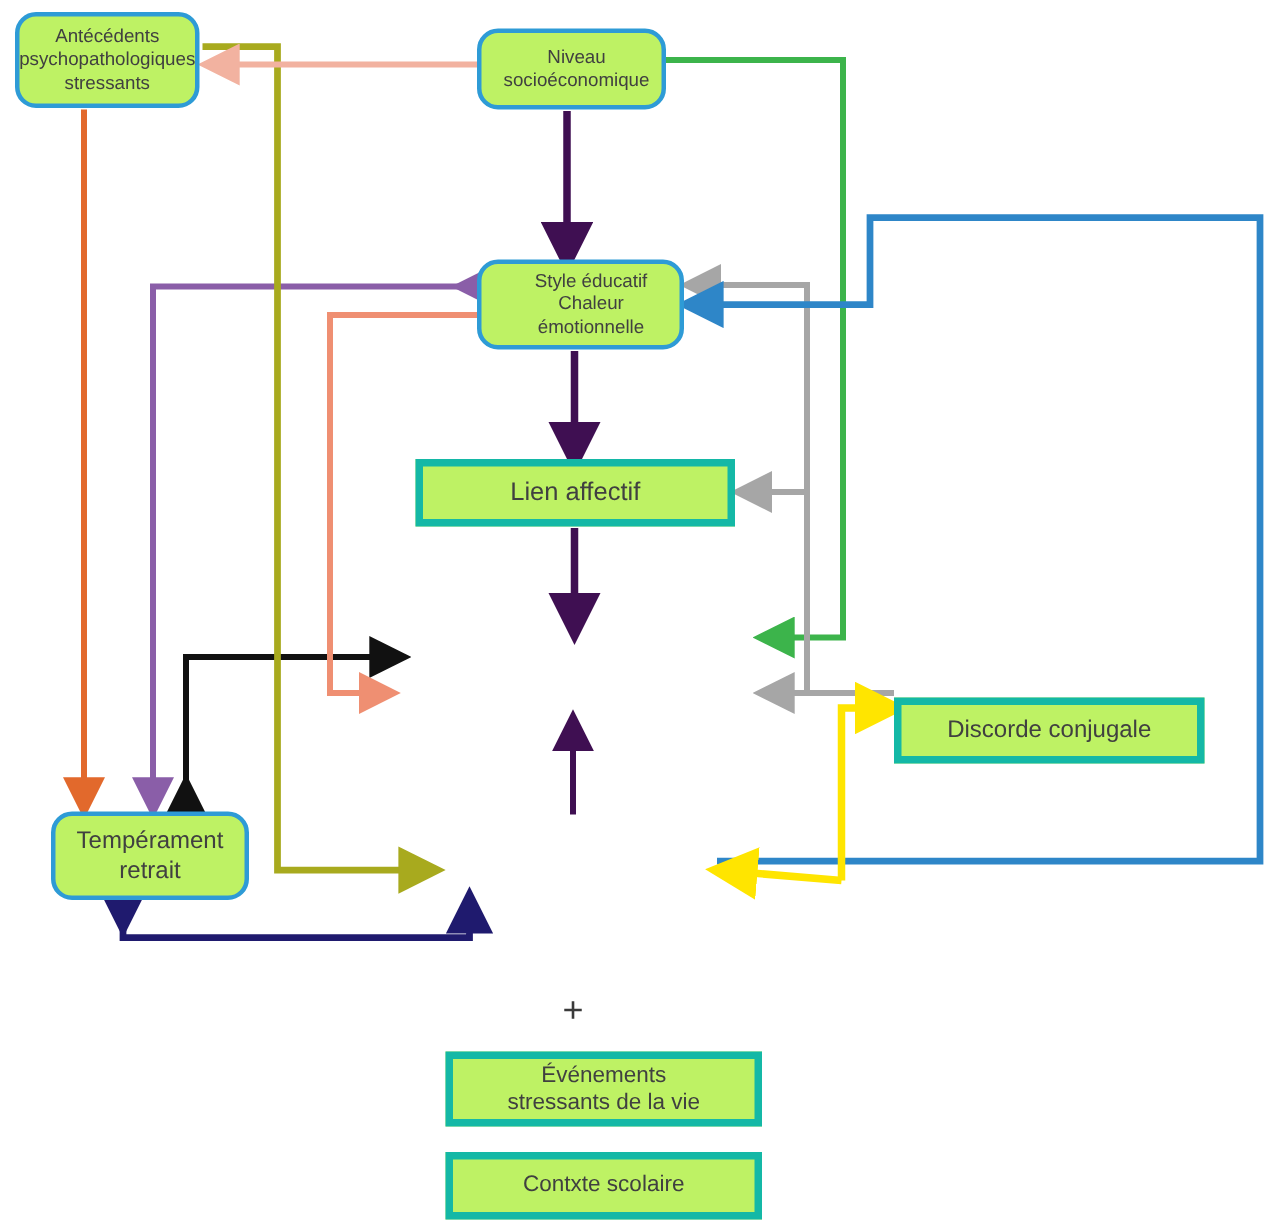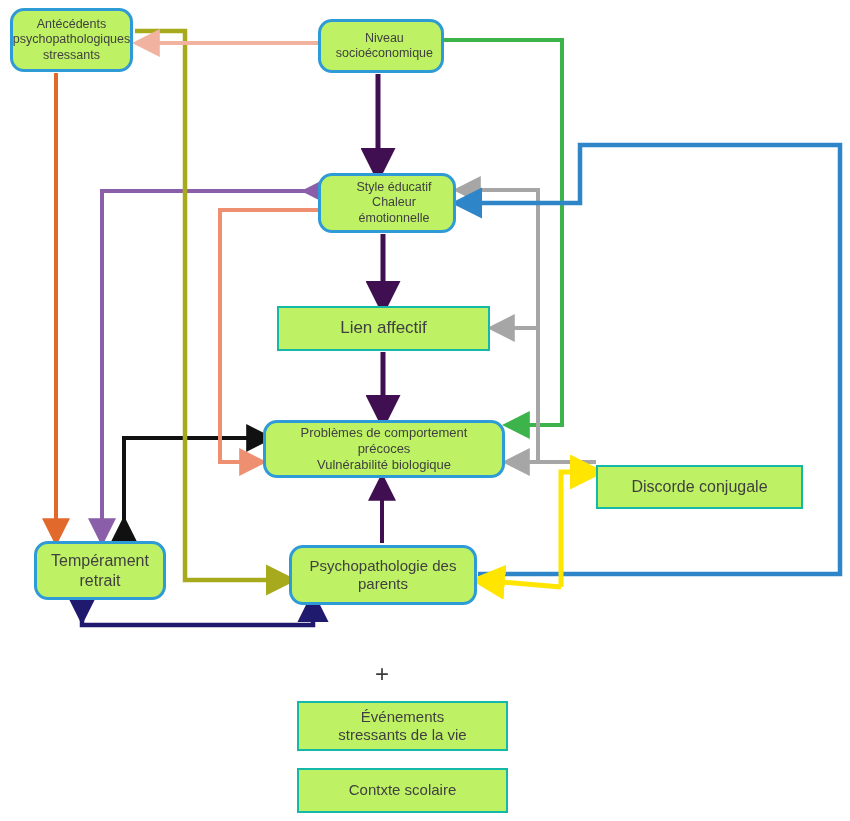--- a/index.html
+++ b/index.html
@@ -2,21 +2,21 @@
 <html><head>
 <meta charset="utf-8">
 <style>
   html,body{margin:0;padding:0;background:#ffffff;}
   body{width:850px;height:821px;font-family:"Liberation Sans",sans-serif;overflow:hidden;}
   #stage{position:relative;width:850px;height:821px;background:#fff;}
   svg.layer{position:absolute;left:0;top:0;width:850px;height:821px;}
   .node{position:absolute;box-sizing:border-box;display:flex;align-items:center;justify-content:center;
         text-align:center;background:#bef264;color:#404040;line-height:1.22;}
   .node.round{border:3px solid #2e9bd6;border-radius:14px;}
-  .node.sharp{border:2px solid #14b8a6;border-radius:0;}
+  .node.sharp{border:5px solid #14b8a6;border-radius:0;}
   .node span{display:block;padding:0 4px;}
   .plus{position:absolute;color:#3a3a3a;font-size:24px;line-height:1;}
 </style>
 </head>
 <body>
 
 <div id="stage">
 
   <svg class="layer" viewBox="0 0 850 821">
     <defs>
@@ -145,40 +145,28 @@
     <span>
       <span>Style éducatif</span>
       <span>Chaleur émotionnelle</span>
     </span>
   </div>
 
   <div class="node sharp" style="left:277px;top:306px;width:213px;height:45px;font-size:17px;">
     <span>Lien affectif</span>
   </div>
 
-  <div class="node round" style="left:263px;top:420px;width:242px;height:58px;font-size:13px;">
-    <span>
-      <span>Problèmes de comportement précoces</span>
-      <span>Vulnérabilité biologique</span>
-    </span>
-  </div>
 
   <div class="node round" style="left:20px;top:541px;width:132px;height:59px;font-size:16px;margin-left:14px;">
     <span>
       <span>Tempérament</span>
       <span>retrait</span>
     </span>
   </div>
 
-  <div class="node round" style="left:289px;top:545px;width:188px;height:60px;font-size:15px;">
-    <span>
-      <span>Psychopathologie des</span>
-      <span>parents</span>
-    </span>
-  </div>
 
   <div class="node sharp" style="left:596px;top:465px;width:207px;height:44px;font-size:16px;">
     <span>Discorde conjugale</span>
   </div>
 
   <div class="plus" style="left:375px;top:662px;">+</div>
 
   <div class="node sharp" style="left:297px;top:701px;width:211px;height:50px;font-size:15px;">
     <span>
       <span>Événements</span>

